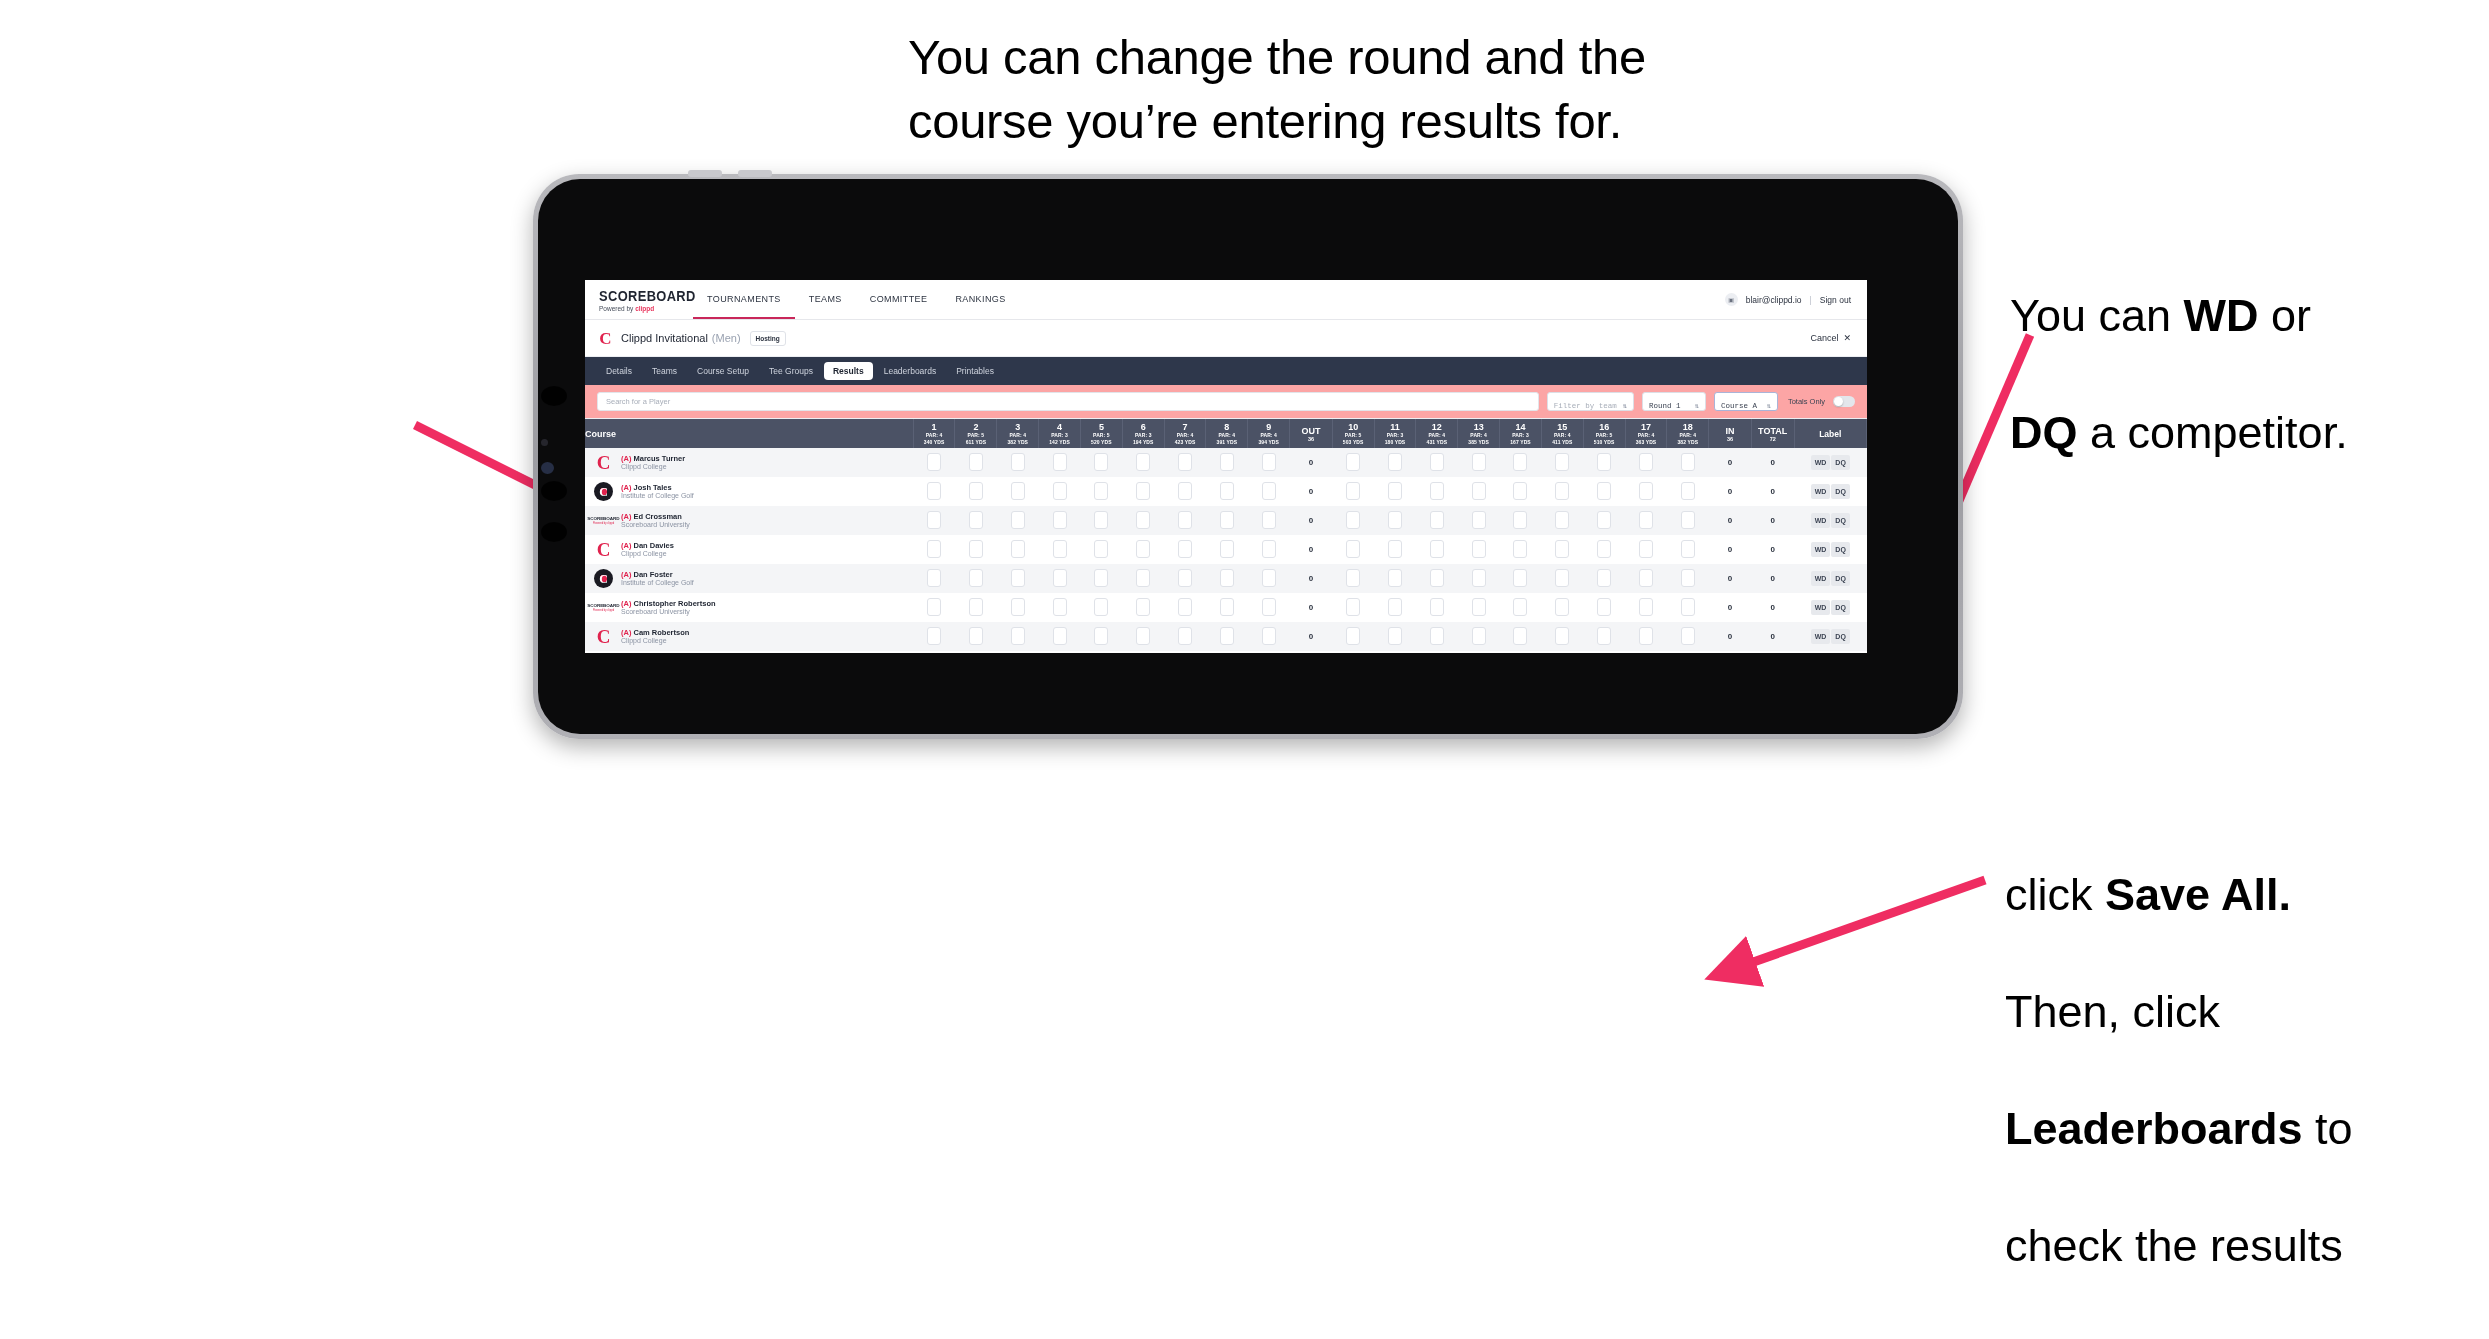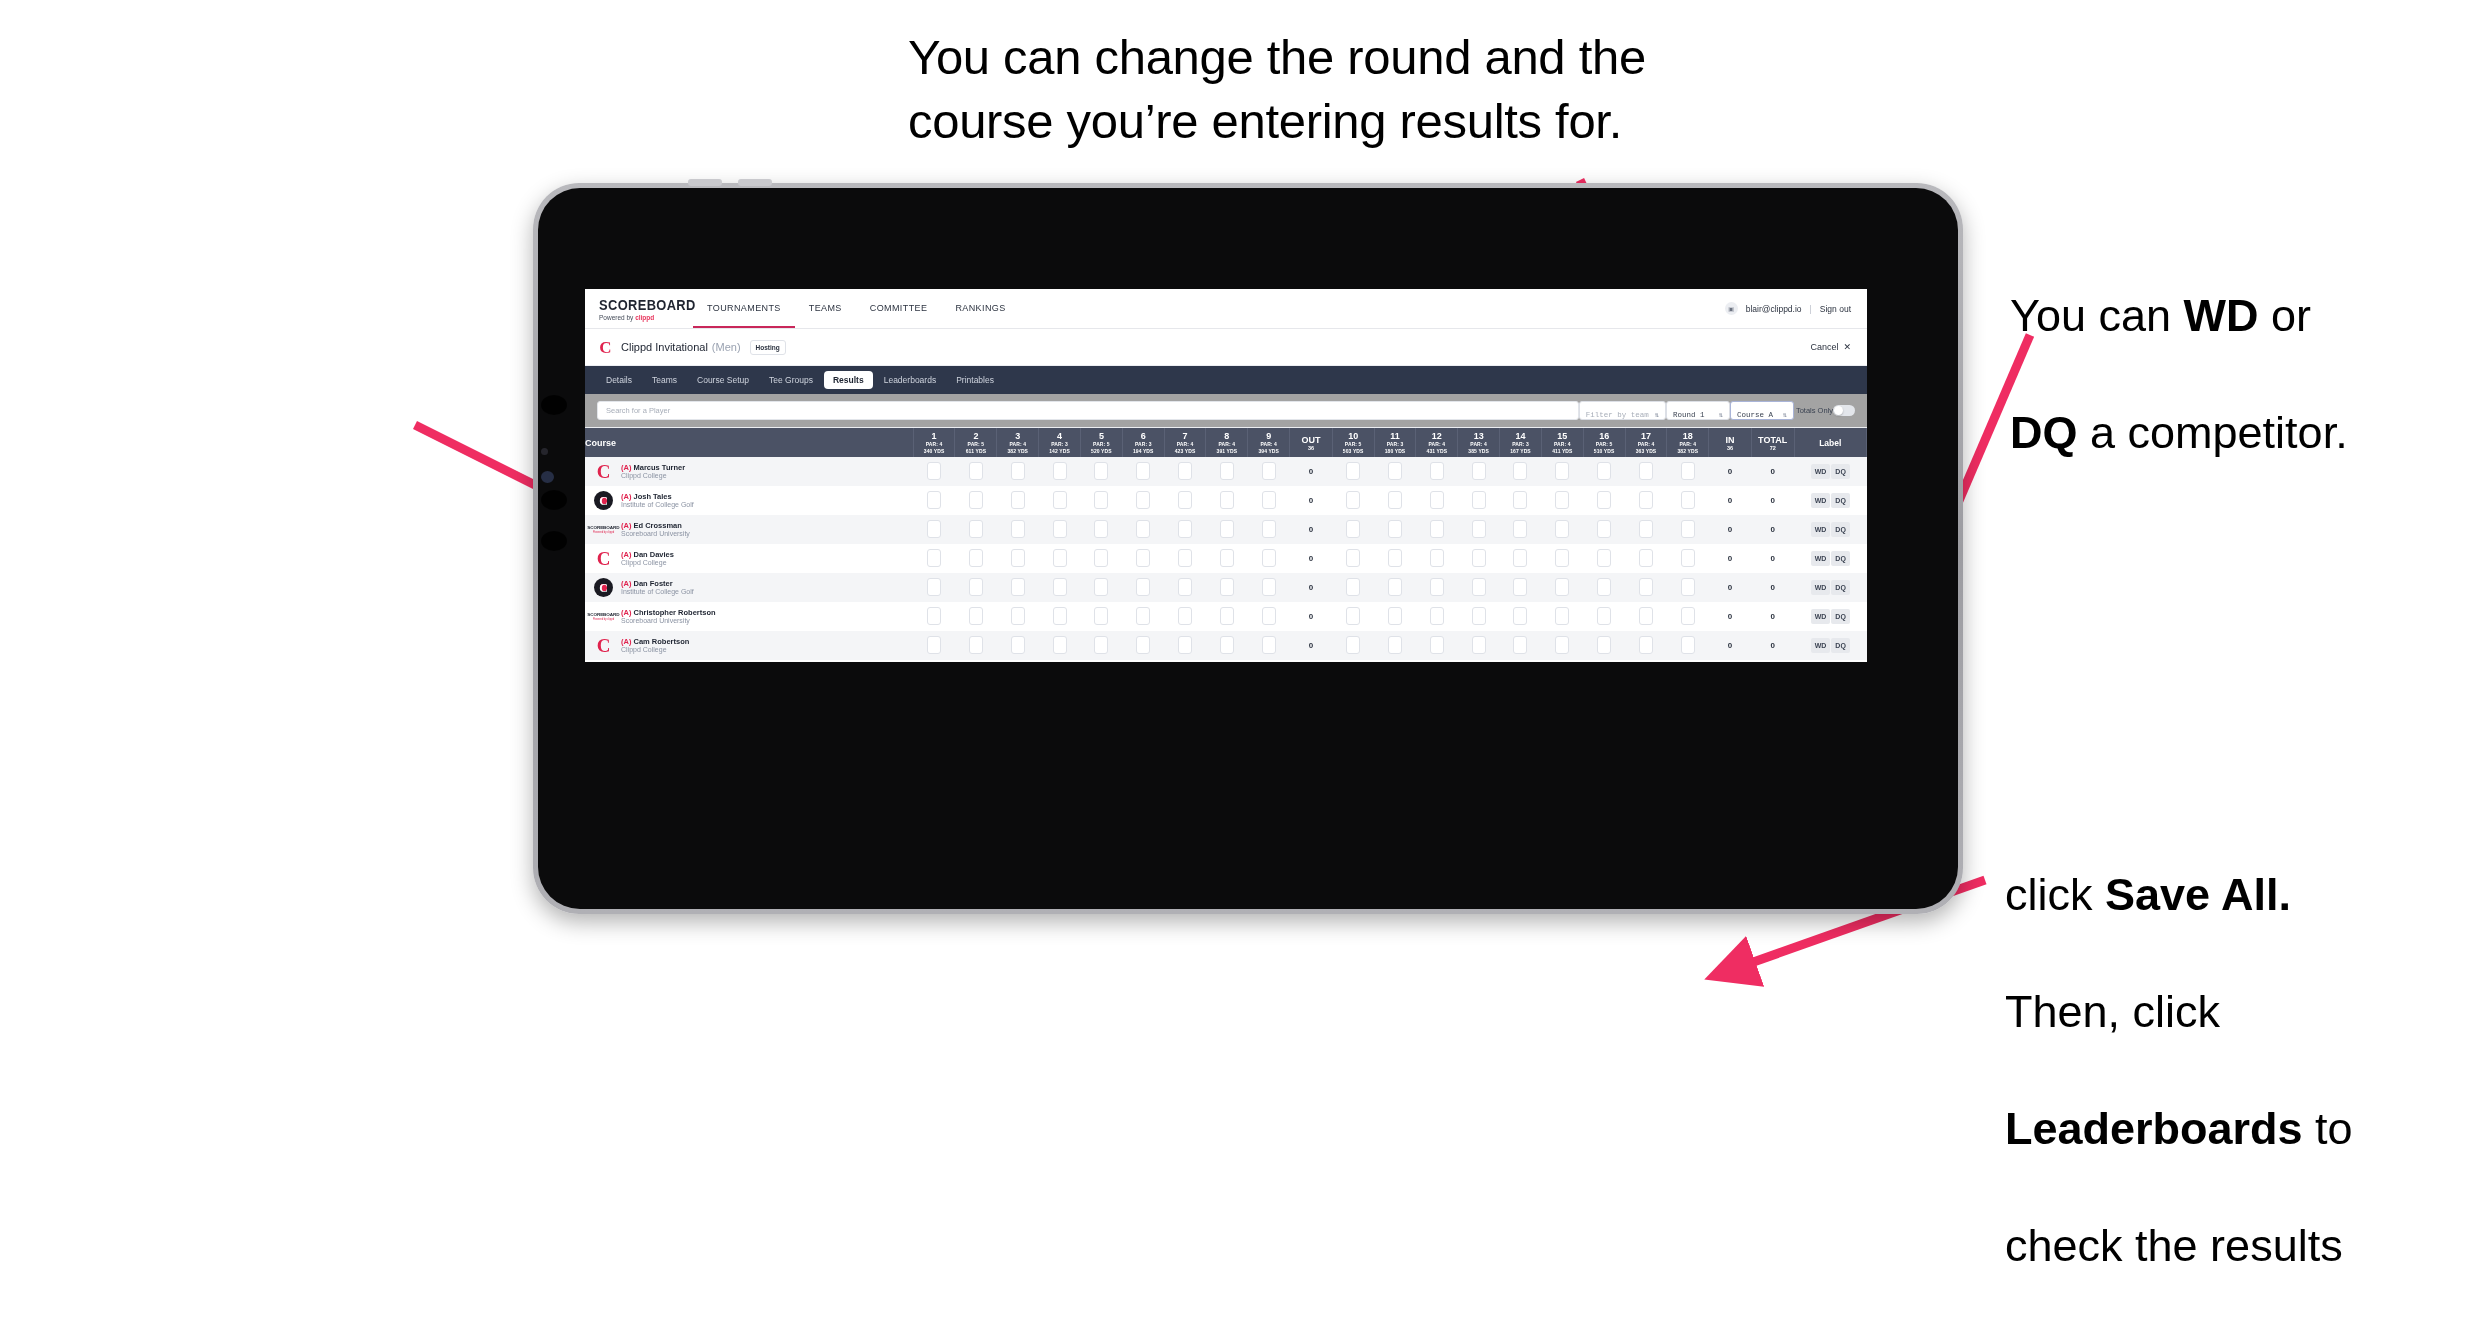--- a/index.html
+++ b/index.html
@@ -24,22 +24,22 @@
   #anno-top   { left: 908px; top: 26px;   font-size: 49px; width: 960px; text-align: left;
                 font-stretch: condensed; letter-spacing: -0.3px; }
   #anno-right-top { left: 2010px; top: 228px; font-size: 45px; width: 460px; }
   #anno-right-bot { left: 2005px; top: 690px; font-size: 45px; width: 490px; }
 
   
   .arrow { position: absolute; overflow: visible; pointer-events: none; }
 
   
   #tablet {
-    position: absolute; left: 533px; top: 183px;
-    width: 1430px; height: 731px;
+    position: absolute; left: 533px; top: 174px;
+    width: 1430px; height: 565px;
   }
   #tablet-outer {
     position: absolute; inset: 0;
     background: linear-gradient(180deg,#b9b9bd 0%, #9c9ca1 50%, #b0b0b5 100%);
     border-radius: 46px;
     box-shadow: 0 8px 22px rgba(0,0,0,.30);
   }
   #tablet-body {
     position: absolute; left: 5px; top: 5px; right: 5px; bottom: 5px;
     background: #0b0b0c;
@@ -105,21 +105,21 @@
     border:1px solid #dfe2e8; border-radius:3px; padding:3px 5px; background:#fff;
   }
   .cancel-x { margin-left:auto; display:flex; align-items:center; gap:5px; font-size:9px; color:#2c3340; cursor:pointer; }
 
   
   .tabbar { display:flex; align-items:center; height:28px; background:#2e374b; padding: 0 12px; gap:2px; }
   .tab { font-size:8.5px; color:#cfd4de; padding: 4px 9px; border-radius:4px; cursor:pointer; }
   .tab.active { background:#fff; color:#1d2330; font-weight:600; }
 
   
-  .filters { display:flex; align-items:center; height:34px; background:#a3a3a3; padding: 0 12px; border-bottom:1px solid #eceef2;}
+  .filters { display:flex; align-items:center; height:34px; background:#fca5a5; padding: 0 12px; gap:8px; border-bottom:1px solid #eceef2;}
   .search {
     flex: 1 1 auto; height: 19px; background:#fff; border:1px solid #e2e5ea; border-radius:3px;
     display:flex; align-items:center; padding-left:8px; font-size:7.5px; color:#a8aeb9;
   }
   .sel {
     height: 19px; min-width:64px; background:#fff; border:1px solid #dcdfe6; border-radius:3px;
     display:flex; align-items:flex-end; justify-content:space-between; padding: 0 6px;
     font-size:7.5px; color:#3b4352; cursor:pointer; gap:6px;font-family:Liberation Mono, monospace;
   }
   .sel.placeholder { color:#a8aeb9; }

